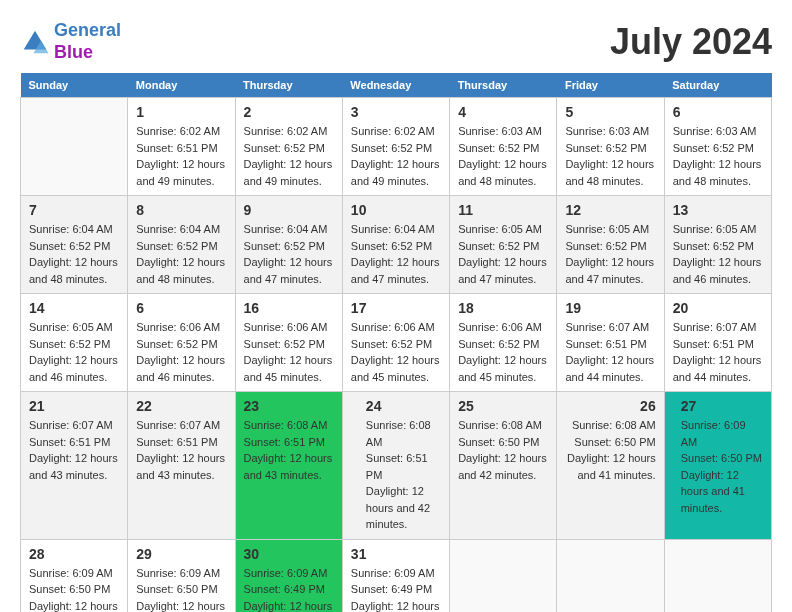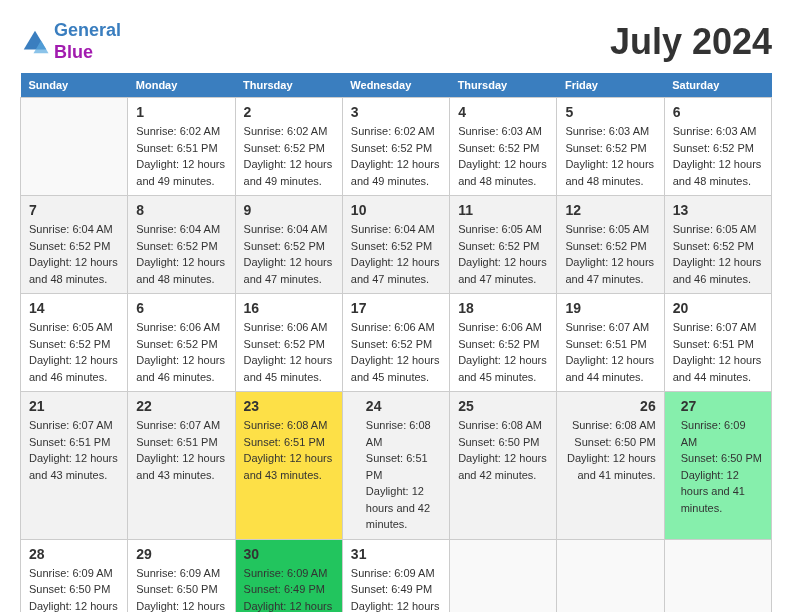--- a/index.html
+++ b/index.html
@@ -209,37 +209,37 @@
       </tr>
       <tr>
         <td style="background-color: rgb(242, 242, 242);">
           <span class="day-num">21</span>
           <div class="day-info">Sunrise: 6:07 AM<br>Sunset: 6:51 PM<br>Daylight: 12 hours and 43 minutes.</div>
         </td>
         <td style="background-color: rgb(242, 242, 242);">
           <span class="day-num">22</span>
           <div class="day-info">Sunrise: 6:07 AM<br>Sunset: 6:51 PM<br>Daylight: 12 hours and 43 minutes.</div>
         </td>
-        <td style="background-color: #fde047;">
+        <td style="background-color: #22c55e;">
           <span class="day-num">23</span>
           <div class="day-info">Sunrise: 6:08 AM<br>Sunset: 6:51 PM<br>Daylight: 12 hours and 43 minutes.</div>
         </td>
         <td style="background-color: rgb(242, 242, 242); padding-left: 23px;">
           <span class="day-num">24</span>
           <div class="day-info">Sunrise: 6:08 AM<br>Sunset: 6:51 PM<br>Daylight: 12 hours and 42 minutes.</div>
         </td>
         <td style="background-color: rgb(242, 242, 242);">
           <span class="day-num">25</span>
           <div class="day-info">Sunrise: 6:08 AM<br>Sunset: 6:50 PM<br>Daylight: 12 hours and 42 minutes.</div>
         </td>
         <td style="background-color: rgb(242, 242, 242); text-align: right;">
           <span class="day-num">26</span>
           <div class="day-info">Sunrise: 6:08 AM<br>Sunset: 6:50 PM<br>Daylight: 12 hours and 41 minutes.</div>
         </td>
-        <td style="background-color: #86efac; padding-left: 16px;">
+        <td style="background-color: #14b8a6; padding-left: 16px;">
           <span class="day-num">27</span>
           <div class="day-info">Sunrise: 6:09 AM<br>Sunset: 6:50 PM<br>Daylight: 12 hours and 41 minutes.</div>
         </td>
       </tr>
       <tr>
         <td style="background-color: rgb(255, 255, 255);">
           <span class="day-num">28</span>
           <div class="day-info">Sunrise: 6:09 AM<br>Sunset: 6:50 PM<br>Daylight: 12 hours and 40 minutes.</div>
         </td>
         <td style="background-color: rgb(255, 255, 255);">

